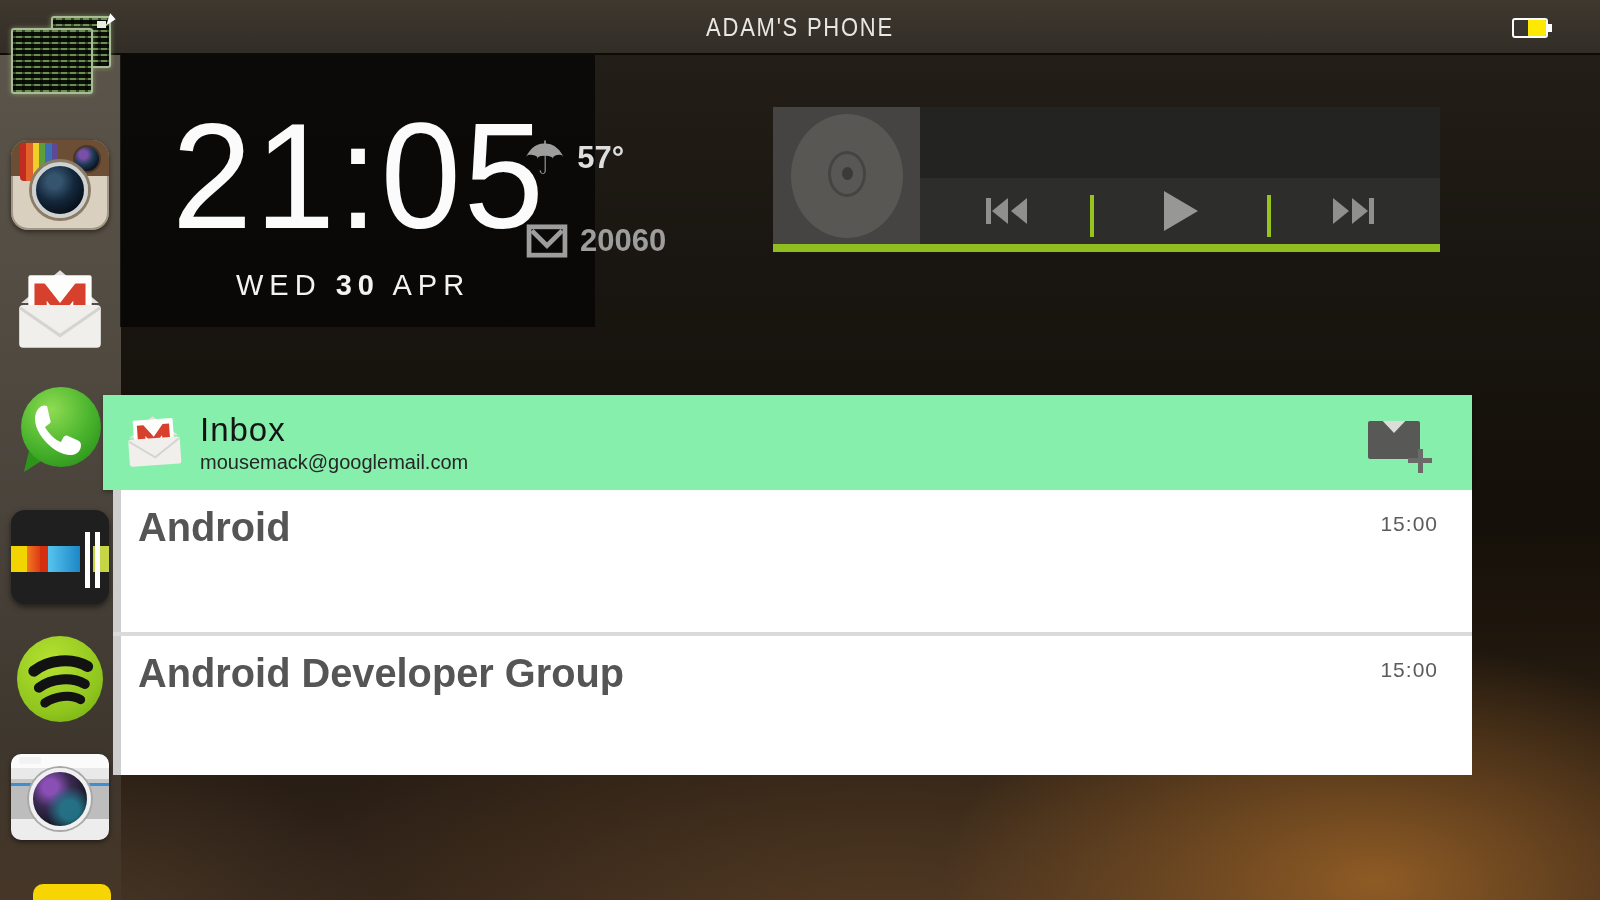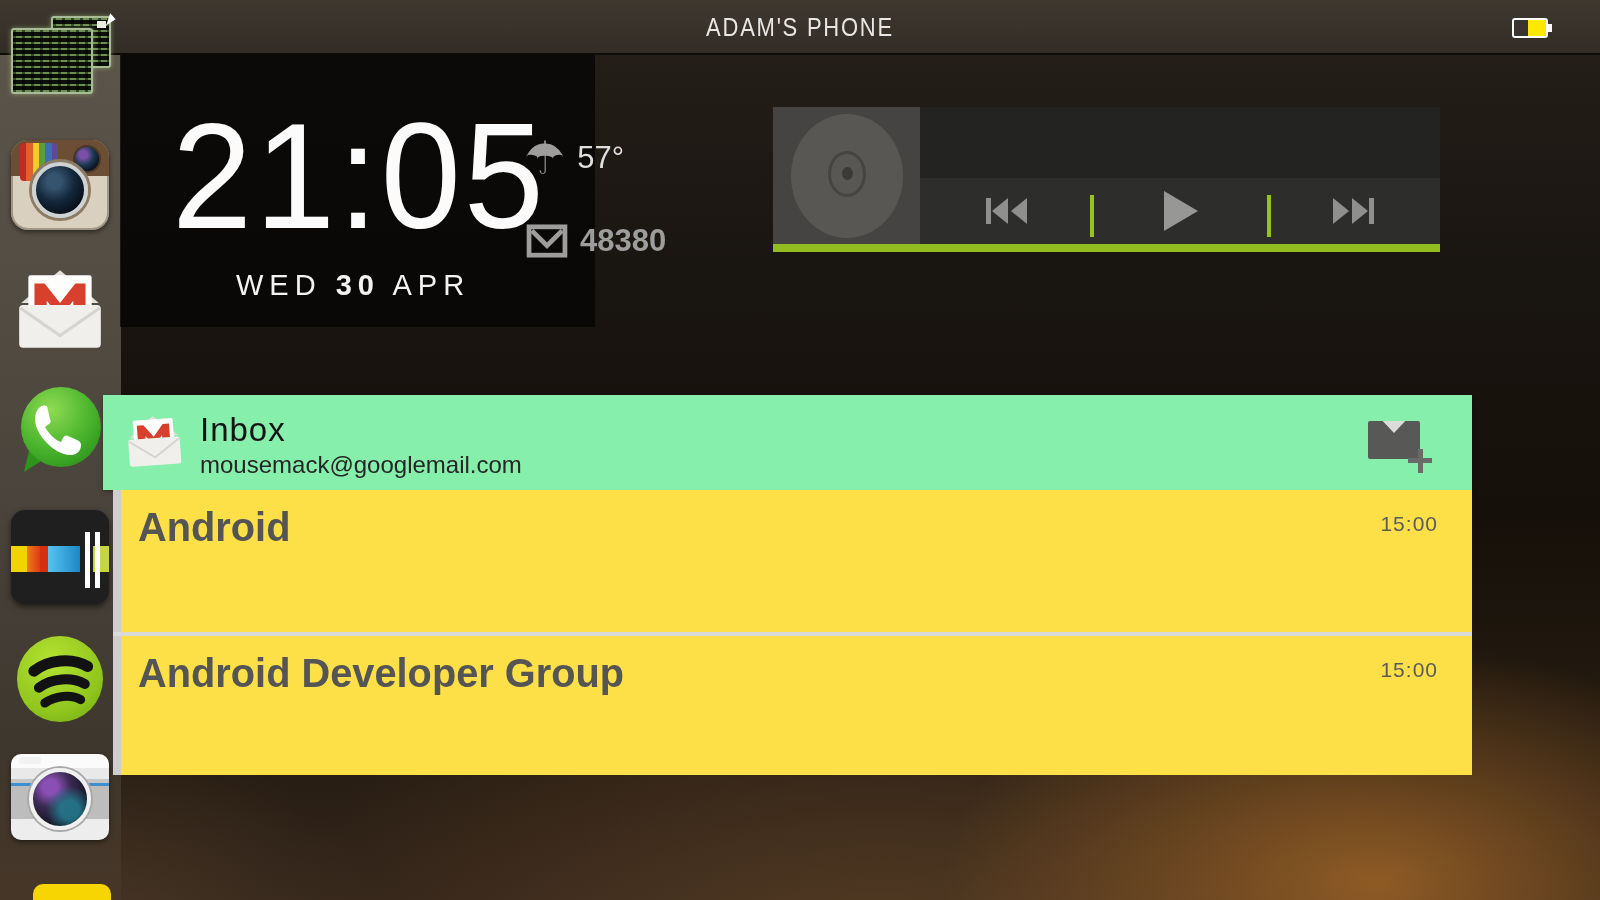--- a/index.html
+++ b/index.html
@@ -92,21 +92,21 @@
   
   .clock { position:absolute; left:120px; top:55px; width:475px; height:272px;
     background:rgba(4,4,4,.74); }
   .clock .time { position:absolute; left:52px; top:46px; color:#fbfbfb; font-size:150px;
     font-weight:200; letter-spacing:3px; line-height:1; transform:scaleX(.96); transform-origin:left; }
   .clock .date { position:absolute; left:116px; top:214px; color:#f2f2f2; font-size:29px;
     font-weight:300; letter-spacing:6px; }
   .clock .date b { font-weight:bold; }
   .wx { position:absolute; left:404px; top:80px; display:flex; align-items:center; }
   .wx .umb { font-size:46px; color:#9d9d9d; line-height:1; margin-right:12px; }
-  .wx .temp { color:#dedede; font-size:31px; font-weight:normal; }
+  .wx .temp { color:#dedede; font-size:31px; font-weight:bold; }
   .mailcnt { position:absolute; left:406px; top:168px; display:flex; align-items:center; }
   .mailcnt svg { margin-right:12px; }
   .mailcnt .num { color:#9d9d9d; font-size:31px; font-weight:bold; }
 
   
   .music { position:absolute; left:773px; top:107px; width:667px; height:145px; }
   .music .album { position:absolute; left:0; top:0; width:147px; height:137px; background:#454442; }
   .music .disc { position:absolute; left:18px; top:7px; width:112px; height:124px; border-radius:50%;
     background:#585754; }
   .music .ring { position:absolute; left:55px; top:44px; width:38px; height:46px; border-radius:50%;
@@ -121,30 +121,30 @@
   .music .sep1 { left:170px; } .music .sep2 { left:347px; }
   .music .progress { position:absolute; left:0; top:137px; width:667px; height:8px; background:#90bd1f; }
 
   
   .gw { position:absolute; left:103px; top:395px; width:1369px; height:380px; }
   .gw-header { position:absolute; left:0; top:0; right:0; height:95px; background:#86efac;
     box-shadow:0 2px 4px rgba(0,0,0,.3); }
   .gw-header .hicon { position:absolute; left:20px; top:16px; }
   .gw-title { position:absolute; left:97px; top:16px; font-size:33px; font-weight:300;
     color:#141414; letter-spacing:1px; }
-  .gw-account { position:absolute; left:97px; top:56px; font-size:24px; font-weight:300; color:#262626; }
+  .gw-account { position:absolute; left:97px; top:56px; font-size:20px; font-weight:300; color:#262626; }
   .compose { position:absolute; right:38px; top:24px; width:66px; height:52px; cursor:pointer; }
   .compose .env { position:absolute; left:0; top:2px; width:52px; height:38px; background:#585856;
     border-radius:2px; overflow:hidden; }
   .compose .env:before { content:""; position:absolute; left:-6px; top:-22px; width:64px; height:34px;
     background:#dcdcdb; transform:rotate(0deg); clip-path:polygon(0 0,100% 0,50% 100%); }
   .compose .plus-h { position:absolute; right:2px; bottom:8px; width:24px; height:5px; background:#6a6a68; }
   .compose .plus-v { position:absolute; right:11px; bottom:-2px; width:5px; height:24px; background:#6a6a68; }
 
-  .gw-body { position:absolute; left:10px; right:0; top:95px; bottom:0; background:#fde047;
+  .gw-body { position:absolute; left:10px; right:0; top:95px; bottom:0; background:#ffffff;
     border-left:8px solid #cecece;text-decoration:underline; }
   .erow { position:absolute; left:0; right:0; cursor:pointer; }
   .erow1 { top:0; height:142px; }
   .erow2 { top:146px; bottom:0; }
   .edivider { position:absolute; left:-8px; right:0; top:142px; height:4px; background:#dadad9; }
   .sender { position:absolute; left:17px; top:14px; font-size:41px; font-weight:bold; color:#555555;
     letter-spacing:0; transform:scaleX(.97); transform-origin:left; }
   .etime { position:absolute; right:34px; top:22px; font-size:21px; font-weight:300; color:#5c5c5c;
     letter-spacing:1px; }
   .preview { position:absolute; left:17px; right:55px; top:64px; font-size:24px; line-height:26px; }
@@ -250,21 +250,21 @@
     <div class="date"><span>WED</span> <b>30</b> <span>APR</span></div>
     <div class="wx">
       <span class="umb">☂</span>
       <span class="temp">57°</span>
     </div>
     <div class="mailcnt">
       <svg width="42" height="34" viewBox="0 0 44 36">
         <rect x="3" y="3" width="38" height="30" fill="none" stroke="#9d9d9d" stroke-width="5"></rect>
         <polyline points="6,7 22,23 38,7" fill="none" stroke="#9d9d9d" stroke-width="5"></polyline>
       </svg>
-      <span class="num">48380</span>
+      <span class="num">20060</span>
     </div>
   </div>
 
   <div class="music">
     <div class="album">
       <div class="disc"></div>
       <div class="ring"></div>
         <div class="dot"></div>
     </div>
     <div class="trackinfo"></div>

